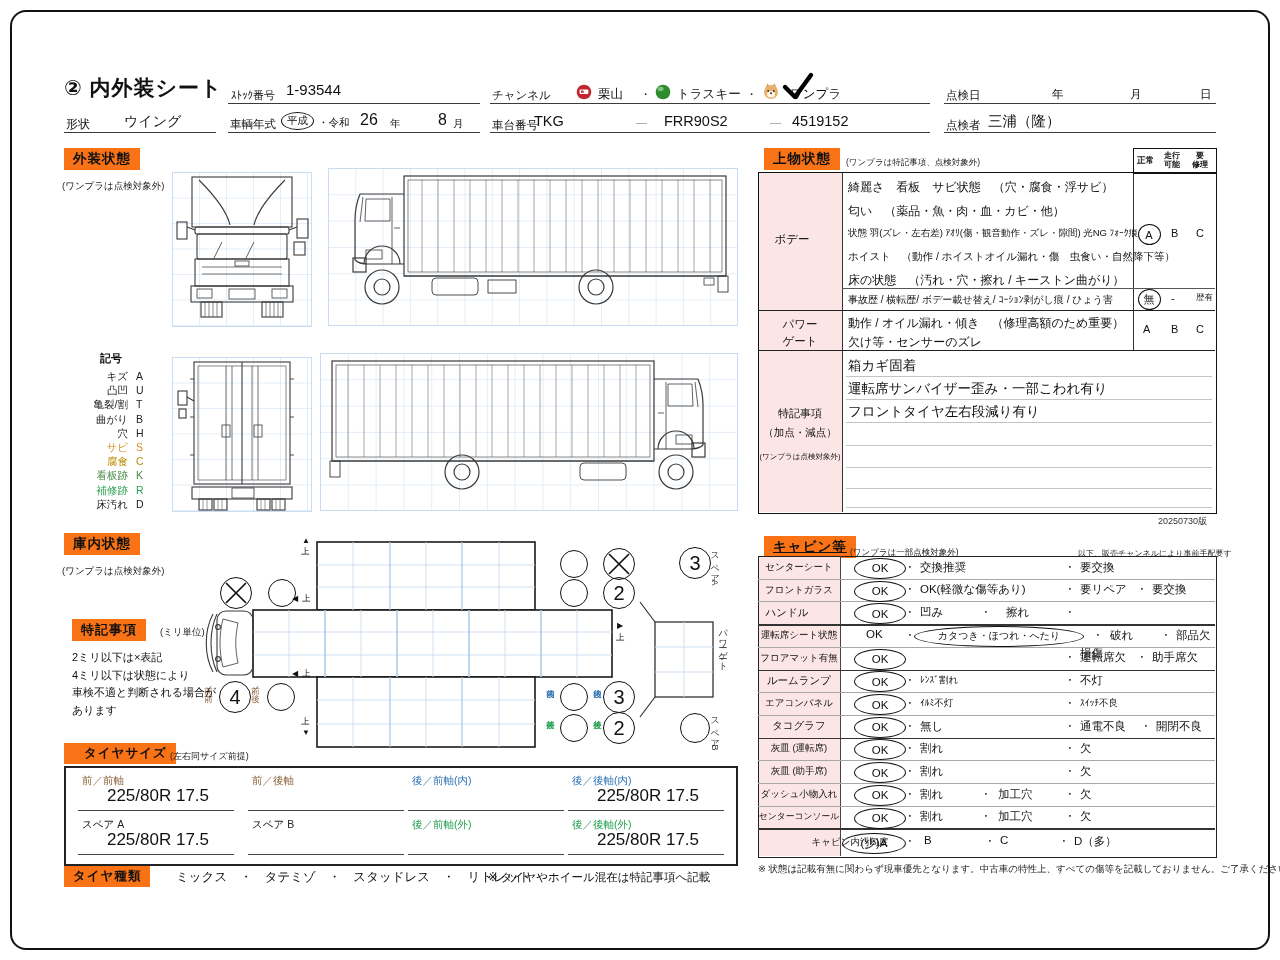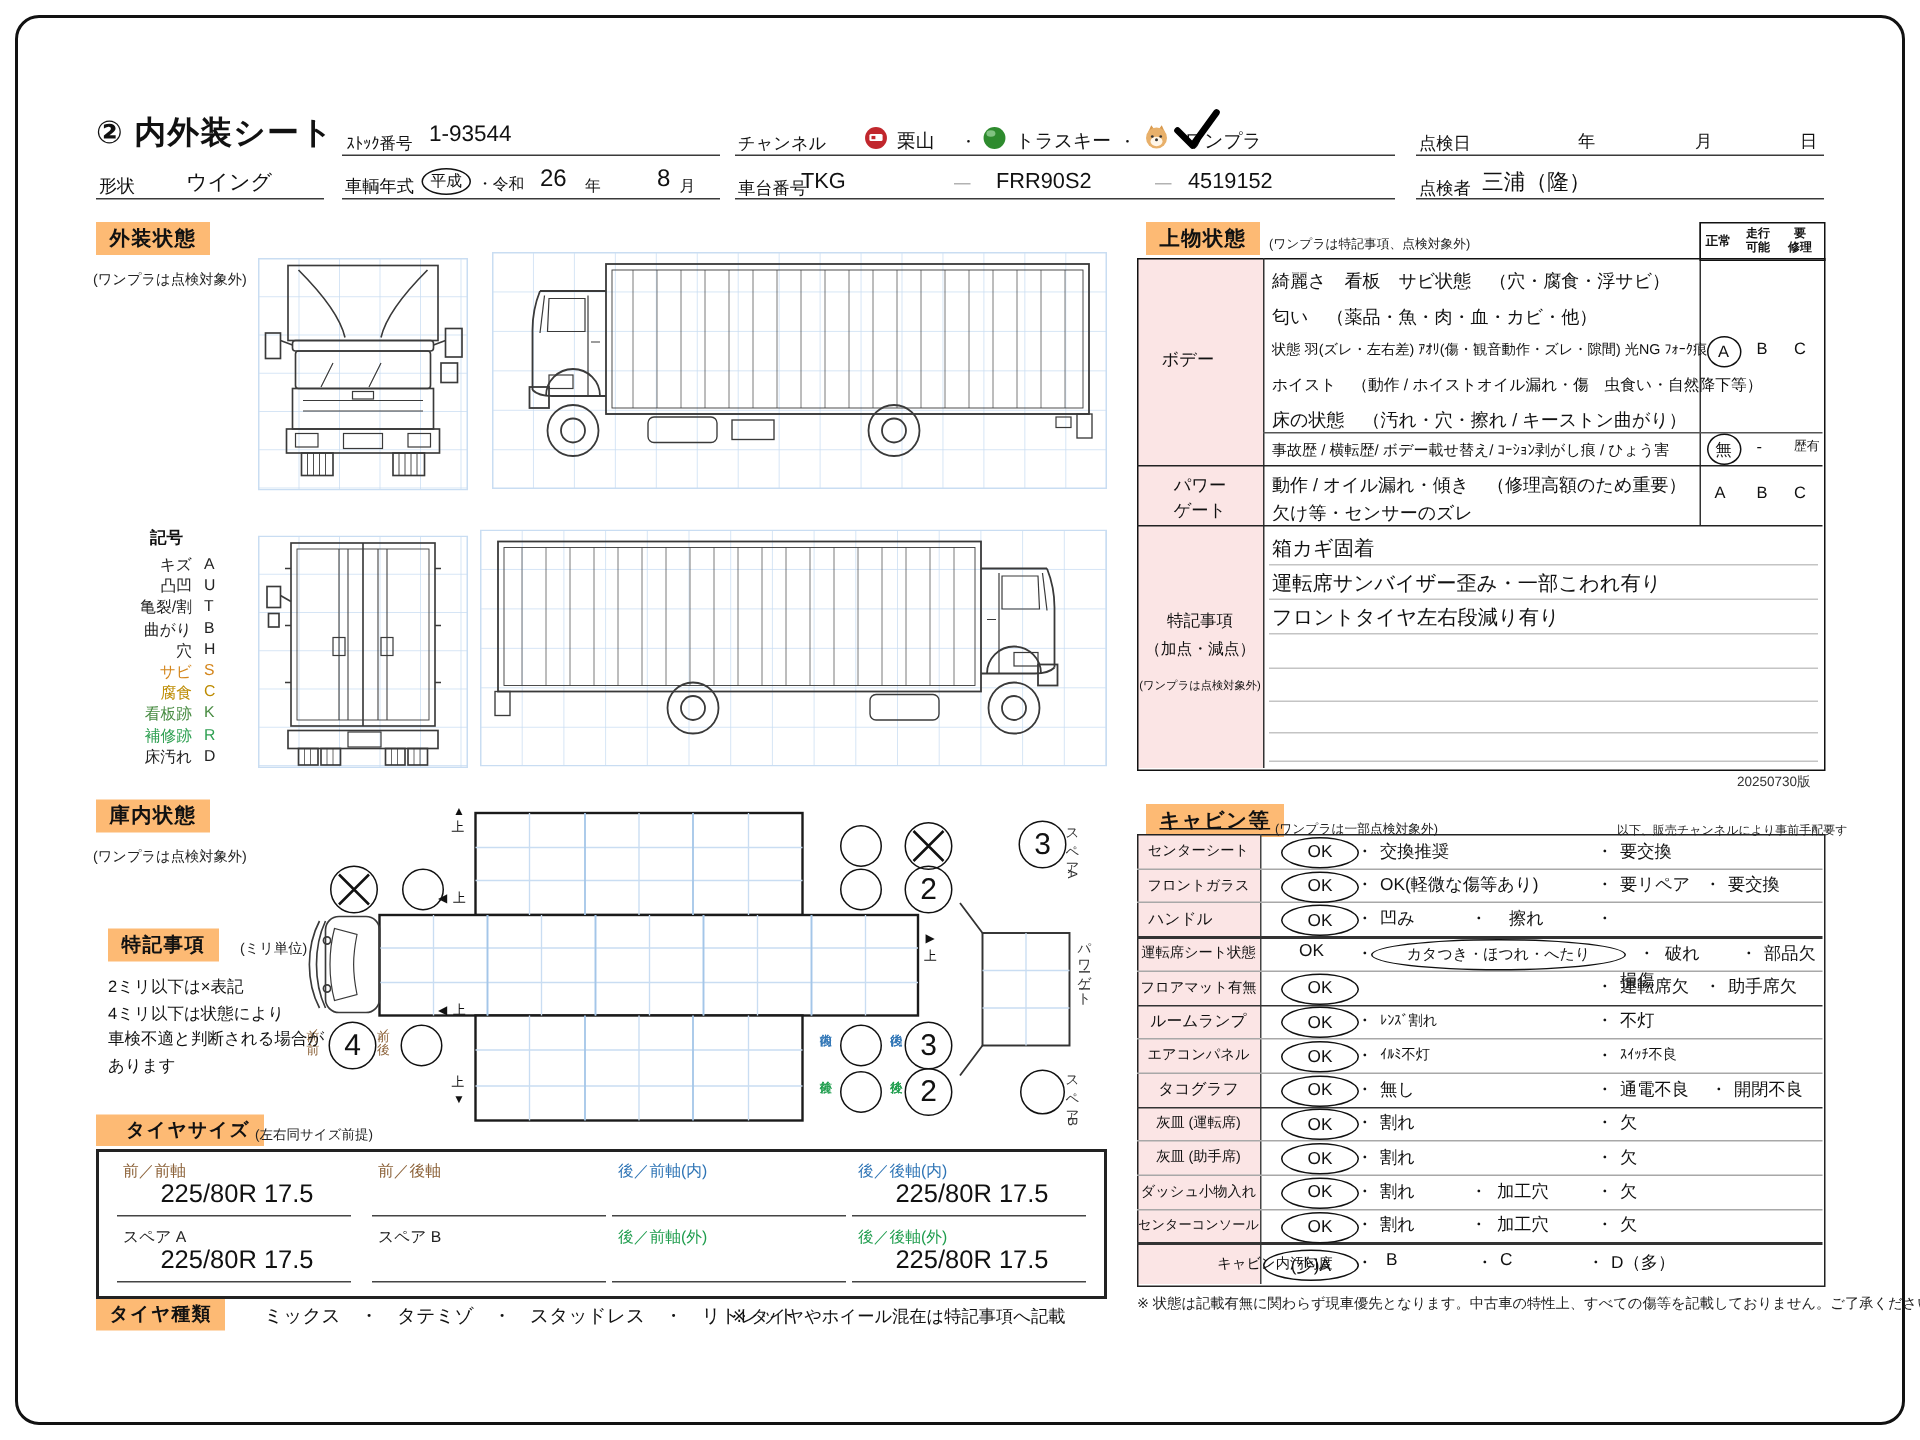--- a/index.html
+++ b/index.html
@@ -1,20 +1,20 @@
 <!DOCTYPE html>
 <html><head>
 <meta charset="utf-8">
 <style>
   html,body{margin:0;padding:0;background:#fff;}
   body{width:1280px;height:960px;font-family:"Liberation Sans","DejaVu Sans",sans-serif;color:#111;}
   #sheet{position:relative;width:1280px;height:960px;overflow:hidden;background:#fff;}
   .a{position:absolute;white-space:nowrap;}
   .u{position:absolute;height:0;border-bottom:1.5px solid #3a3a3a;}
-  .pinkh{position:absolute;background:#fdba74;font-weight:bold;padding:2px 9px;font-size:13.5px;letter-spacing:1px;white-space:nowrap;}
+  .pinkh{position:absolute;background:#f97316;font-weight:bold;padding:2px 9px;font-size:13.5px;letter-spacing:1px;white-space:nowrap;}
   .note{position:absolute;font-size:9.5px;color:#222;white-space:nowrap;}
   .ell{border:1.3px solid #111;border-radius:50%;padding:1px 5px;}
   svg{display:block;}
   .vtx{position:absolute;writing-mode:vertical-rl;font-size:9px;letter-spacing:1px;color:#333;white-space:nowrap;}
 </style>
 </head>
 <body>
 
 <div id="sheet">
 

